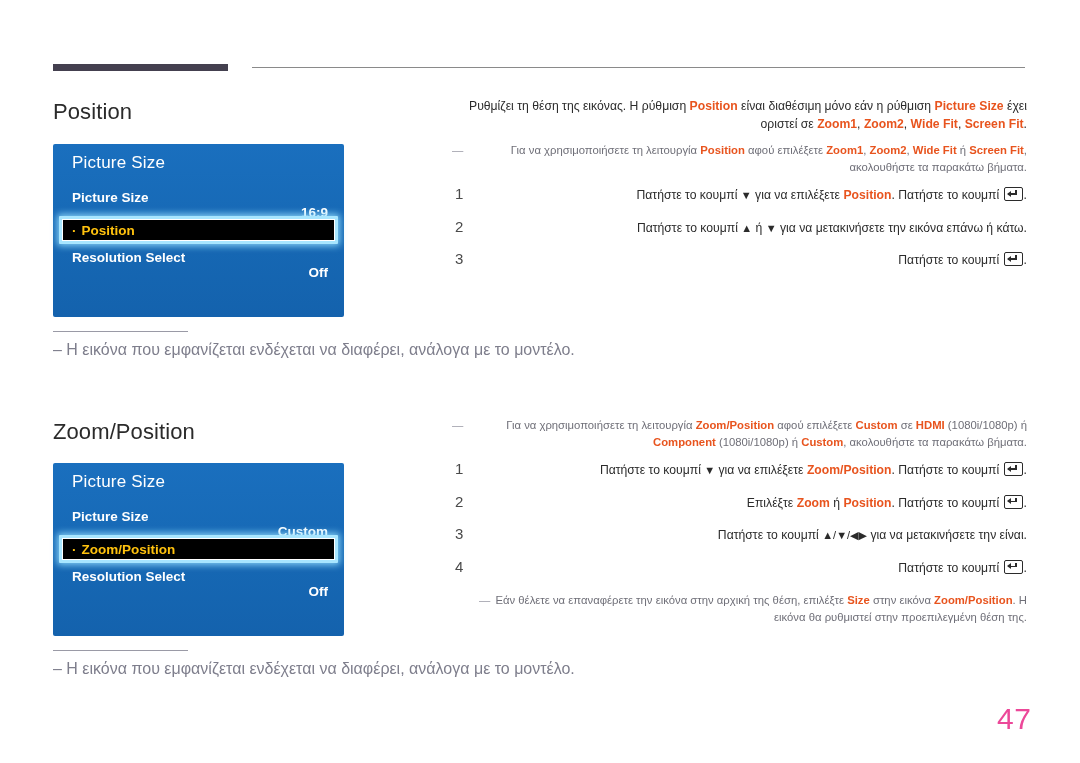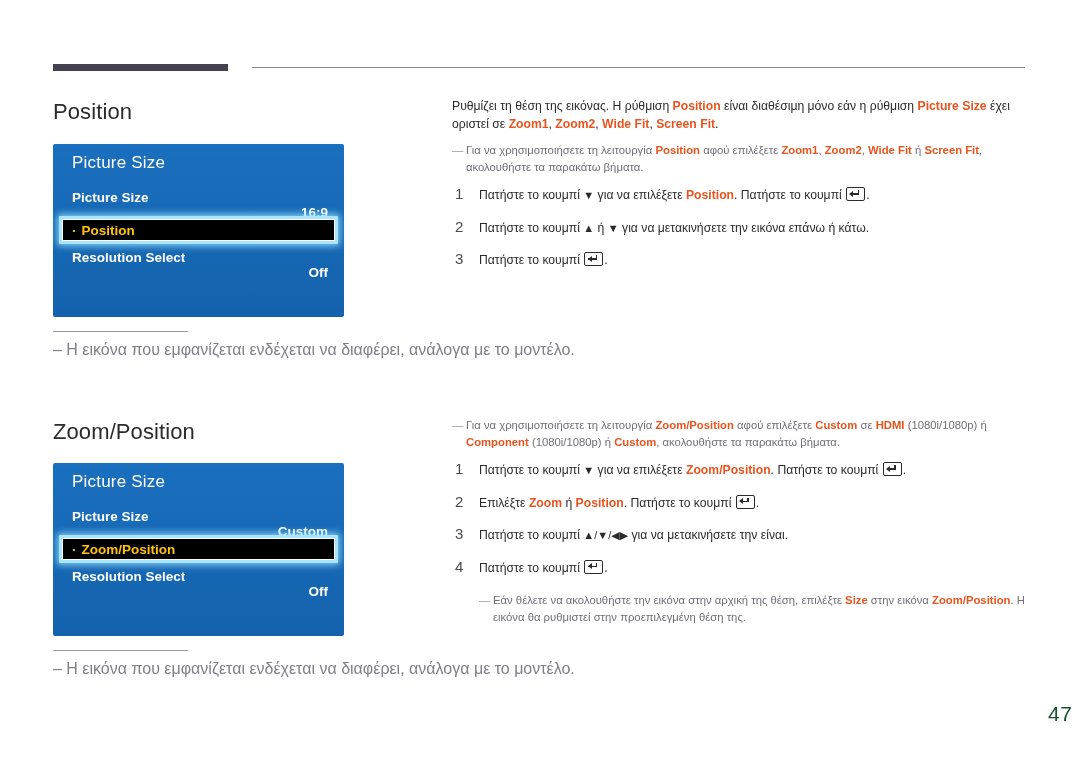--- a/index.html
+++ b/index.html
@@ -131,21 +131,21 @@
     font-size: 16px;
     color: #7e7e8c;
     white-space: nowrap;
   }
   #fn1-rule { left: 53px; top: 331px; }
   #fn1-txt  { left: 53px; top: 341px; }
   #fn2-rule { left: 53px; top: 650px; }
   #fn2-txt  { left: 53px; top: 660px; }
 
   
-  .rcol { position: absolute; left: 452px; width: 575px; }
+  .rcol { position: absolute; left: 452px; width: 575px; text-align: right; }
   #rcol1 { top: 98px; }
   #rcol2 { top: 417px; }
 
   .para {
     font-size: 12.2px;
     line-height: 17.5px;
     color: #2b2b2b;
     margin-bottom: 9px;
   }
   .note {
@@ -226,24 +226,24 @@
     border-top: 3.2px solid transparent;
     border-bottom: 3.2px solid transparent;
     border-right: 4px solid #2b2b2b;
   }
 
   .arrowglyph { font-size: 11px; }
 
   
   #page-num {
     position: absolute;
-    left: 1048px;
+    left: 997px;
     top: 702px;
-    font-size: 21px;
-    color: #14532d;
+    font-size: 30px;
+    color: #ec4899;
     letter-spacing: 0.5px;
   }
 </style>
 </head>
 <body>
 
 <div class="hdr-bar"></div>
 <div class="hdr-line"></div>
 
 <div class="sec-title" id="sec1-title">Position</div>
@@ -320,16 +320,16 @@
   <div class="note"><span class="dash">—</span><span>Για να χρησιμοποιήσετε τη λειτουργία </span><span class="hl">Zoom/Position</span><span> αφού επιλέξετε </span><span class="hl">Custom</span><span> σε </span><span class="hl">HDMI</span><span> (1080i/1080p) ή </span><span class="hl">Component</span><span> (1080i/1080p) ή </span><span class="hl">Custom</span><span>, ακολουθήστε τα παρακάτω βήματα.</span></div>
 
   <div class="step"><span class="num">1</span><span>Πατήστε το κουμπί </span><span class="arrowglyph">▼</span><span> για να επιλέξετε </span><span class="hl">Zoom/Position</span><span>. Πατήστε το κουμπί </span><span class="enterkey"><span class="ekarrow"></span></span><span>.</span></div>
 
   <div class="step"><span class="num">2</span><span>Επιλέξτε </span><span class="hl">Zoom</span><span> ή </span><span class="hl">Position</span><span>. Πατήστε το κουμπί </span><span class="enterkey"><span class="ekarrow"></span></span><span>.</span></div>
 
   <div class="step"><span class="num">3</span><span>Πατήστε το κουμπί </span><span class="arrowglyph">▲/▼/◀▶</span><span> για να μετακινήσετε την είναι.</span></div>
 
   <div class="step"><span class="num">4</span><span>Πατήστε το κουμπί </span><span class="enterkey"><span class="ekarrow"></span></span><span>.</span></div>
 
-  <div class="note indented"><span class="dash">—</span><span>Εάν θέλετε να ακολουθήστε την εικόνα στην αρχική της θέση, επιλέξτε </span><span class="hl">Size</span><span> στην εικόνα </span><span class="hl">Zoom/Position</span><span>. Η εικόνα θα ρυθμιστεί στην προεπιλεγμένη θέση της.</span></div>
+  <div class="note indented"><span class="dash">—</span><span>Εάν θέλετε να επαναφέρετε την εικόνα στην αρχική της θέση, επιλέξτε </span><span class="hl">Size</span><span> στην εικόνα </span><span class="hl">Zoom/Position</span><span>. Η εικόνα θα ρυθμιστεί στην προεπιλεγμένη θέση της.</span></div>
 </div>
 
 <div id="page-num">47</div>
 
 </body></html>

